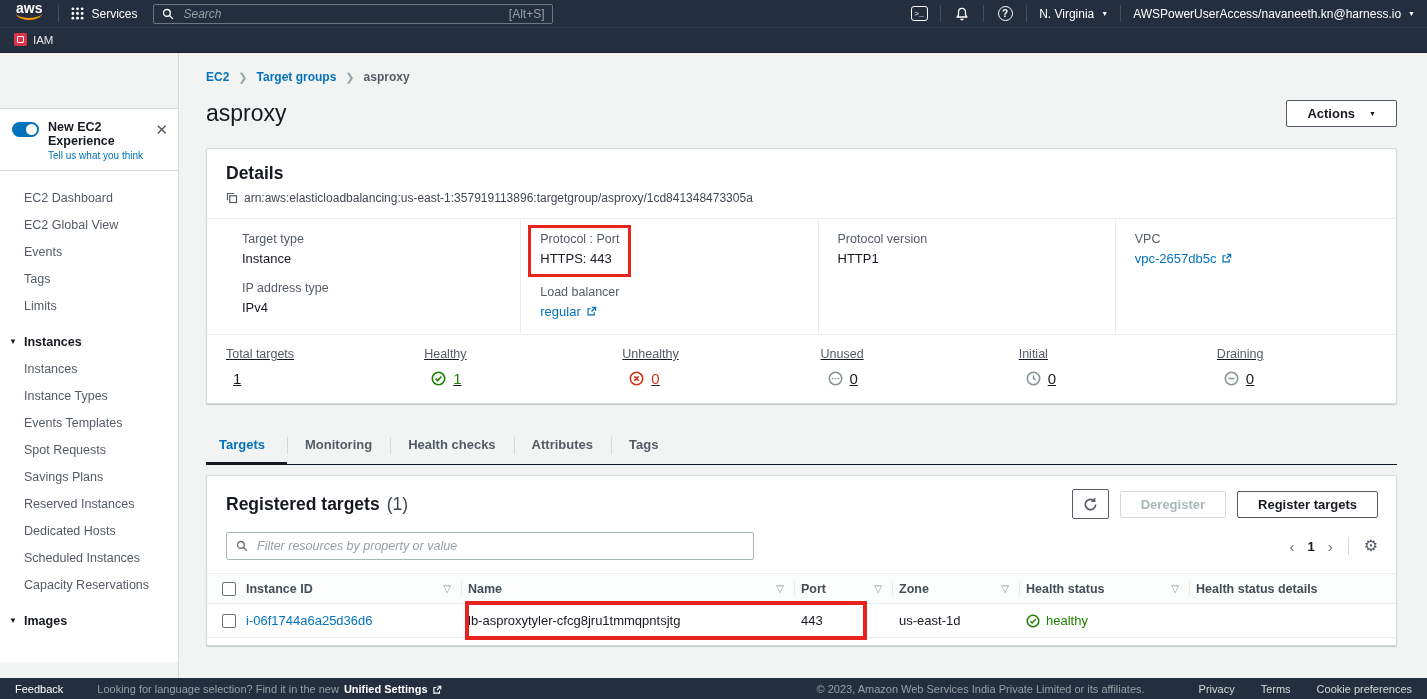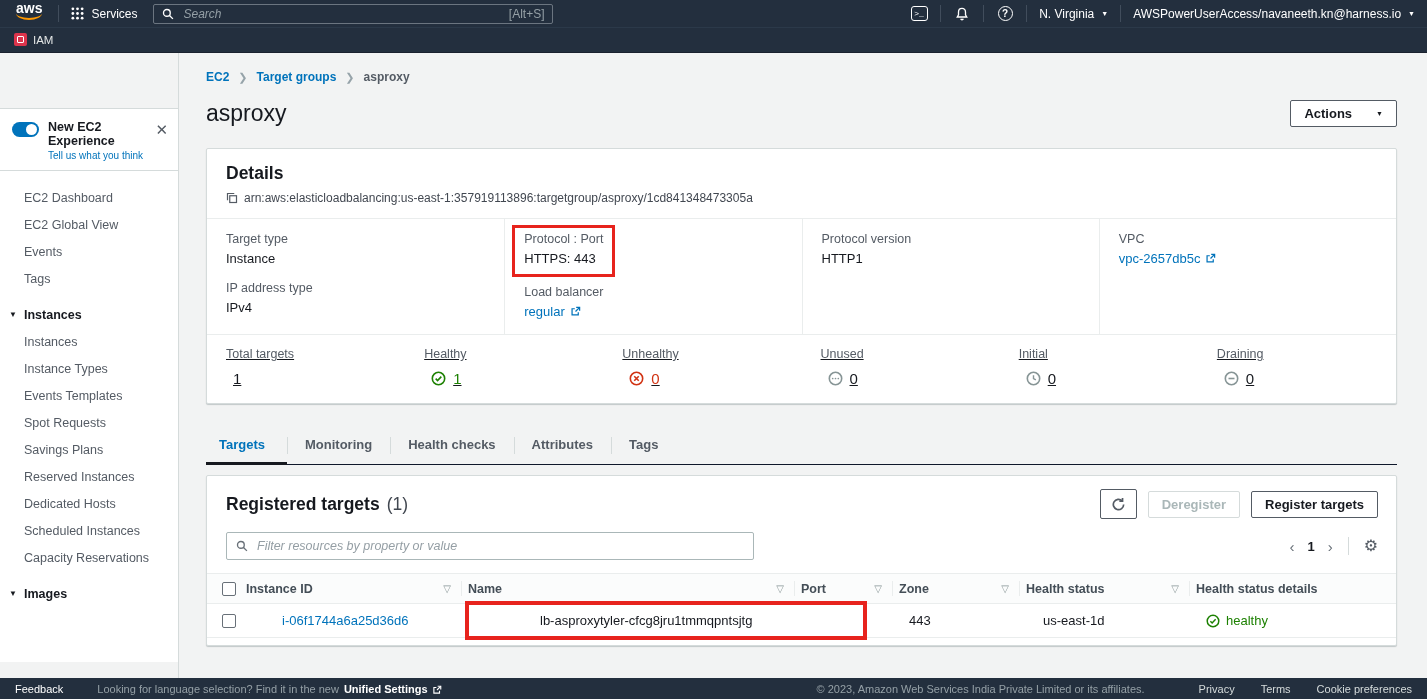--- a/index.html
+++ b/index.html
@@ -51,33 +51,33 @@
 
   .main { flex:1; padding:0 30px 0 27px; overflow:hidden; }
 
   
   .breadcrumb { padding-top:17px; display:flex; align-items:center; gap:9px; font-size:12px; }
   .bc-link { color:#0073bb; font-weight:700; cursor:pointer; }
   .bc-sep { color:#96a3a9; font-size:11px; }
   .bc-current { color:#545b64; font-weight:700; }
   .title-row { display:flex; align-items:flex-start; justify-content:space-between; margin-top:16px; }
   .page-title { font-size:23px; font-weight:400; color:#16191f; }
-  .btn { background:#fff; border:1px solid #545b64; border-radius:2px; padding:5px 13px; font-size:13px; font-weight:700;
-    color:#16191f; display:inline-flex; align-items:center; gap:24px; cursor:pointer; font-family:inherit;}
+  .btn { background:#fff; border:1px solid #545b64; border-radius:2px; padding:5px 20px; font-size:13px; font-weight:700;
+    color:#16191f; display:inline-flex; align-items:center; gap:14px; cursor:pointer; font-family:inherit;}
   .btn .caret { color:#16191f; }
 
   
   .card { background:#fff; border:1px solid #d5dbdb; border-radius:2px; box-shadow:0 1px 1px 0 rgba(0,28,36,.2); }
   .details-card { margin-top:21px; }
   .card-h { padding:14px 19px 5px; font-size:17.5px; font-weight:700; }
   .arn-row { display:flex; align-items:center; gap:6px; padding:2px 19px 13px; font-size:12px; color:#414750;
     border-bottom:1px solid #eaeded; }
   .copy-icon { color:#545b64; cursor:pointer; display:flex; }
   .details-grid { display:grid; grid-template-columns:1fr 1fr 1fr 1fr; }
-  .dcol { padding:13px 19px 15px; border-left:1px solid #eaeded; }
+  .dcol { padding:13px 19px 15px; border-left:1px solid #eaeded;margin-left:16px; }
   .dcol:first-child { border-left:none; }
   .field { margin-bottom:15px; }
   .field:last-child { margin-bottom:0; }
   .flabel { color:#545b64; font-size:12.5px; margin-bottom:5px; }
   .fvalue { color:#16191f; font-size:13px; }
   .link { color:#0073bb; cursor:pointer; display:inline-flex; align-items:center; gap:5px; }
   .ext-icon { display:inline-flex; color:#0073bb; }
   .red-box { border:3px solid #e7231d; padding:4px 9px 8px 9px; margin:-7px 0 8px -12px; display:inline-block; min-width:86px; }
   .red-box .field { margin-bottom:0; }
 
@@ -120,21 +120,21 @@
 
   .grid-cols { display:grid; grid-template-columns:33px 222px 333px 98px 127px 170px 1fr; align-items:center; }
   .thead { border-top:1px solid #eaeded; border-bottom:1px solid #eaeded; background:#fbfcfc; height:31px; }
   .th { display:flex; align-items:center; justify-content:space-between; padding:0 11px 0 6px; height:100%;
     font-weight:700; color:#444e57; font-size:12.5px; position:relative;text-align:right; }
   .th::after { content:''; position:absolute; right:0; top:7px; bottom:7px; width:1px; background:#eaeded; }
   .th.no-div::after { display:none; }
   .filter-tri { color:#879596; font-size:10px; font-weight:400; }
   .cb-cell { display:flex; justify-content:flex-end; padding-right:4px; height:100%; align-items:center;}
   .checkbox { width:14px; height:14px; border:1px solid #687078; border-radius:2px; background:#fff; cursor:pointer; }
-  .trow { height:34px; position:relative; border-bottom:1px solid #eaeded;gap:36px; }
+  .trow { height:34px; position:relative; border-bottom:1px solid #eaeded; }
   .td { padding:0 6px; font-size:13px; color:#16191f; }
   .td.link-cell { color:#0073bb; cursor:pointer; }
   .health-ok { display:flex; align-items:center; gap:6px; color:#1d8102; }
   .row-red-box { position:absolute; left:258px; width:402px; top:-3px; bottom:-3px; border:4px solid #e7231d; pointer-events:none; }
   .table-pad { height:7px; }
 
   
   .footer { height:21px; background:#232f3e; display:flex; align-items:center; padding:0 15px; font-size:11px; color:#aab7b8; }
   .ft-feedback { color:#fff; margin-right:34px; cursor:pointer; }
   .ft-lang { color:#95a0a6; }
@@ -217,20 +217,21 @@
         <div class="exp-title">New EC2 Experience</div>
         <div class="exp-sub">Tell us what you think</div>
       </div>
       <div class="exp-close">✕</div>
     </div>
     <div class="nav">
         <div class="nav-item">EC2 Dashboard</div>
         <div class="nav-item">EC2 Global View</div>
         <div class="nav-item">Events</div>
         <div class="nav-item">Tags</div>
+        <div class="nav-item">Limits</div>
         <div class="nav-header"><span class="tri">▼</span>Instances</div>
         <div class="nav-item">Instances</div>
         <div class="nav-item">Instance Types</div>
         <div class="nav-item">Events Templates</div>
         <div class="nav-item">Spot Requests</div>
         <div class="nav-item">Savings Plans</div>
         <div class="nav-item">Reserved Instances</div>
         <div class="nav-item">Dedicated Hosts</div>
         <div class="nav-item">Scheduled Instances</div>
         <div class="nav-item">Capacity Reservations</div>

